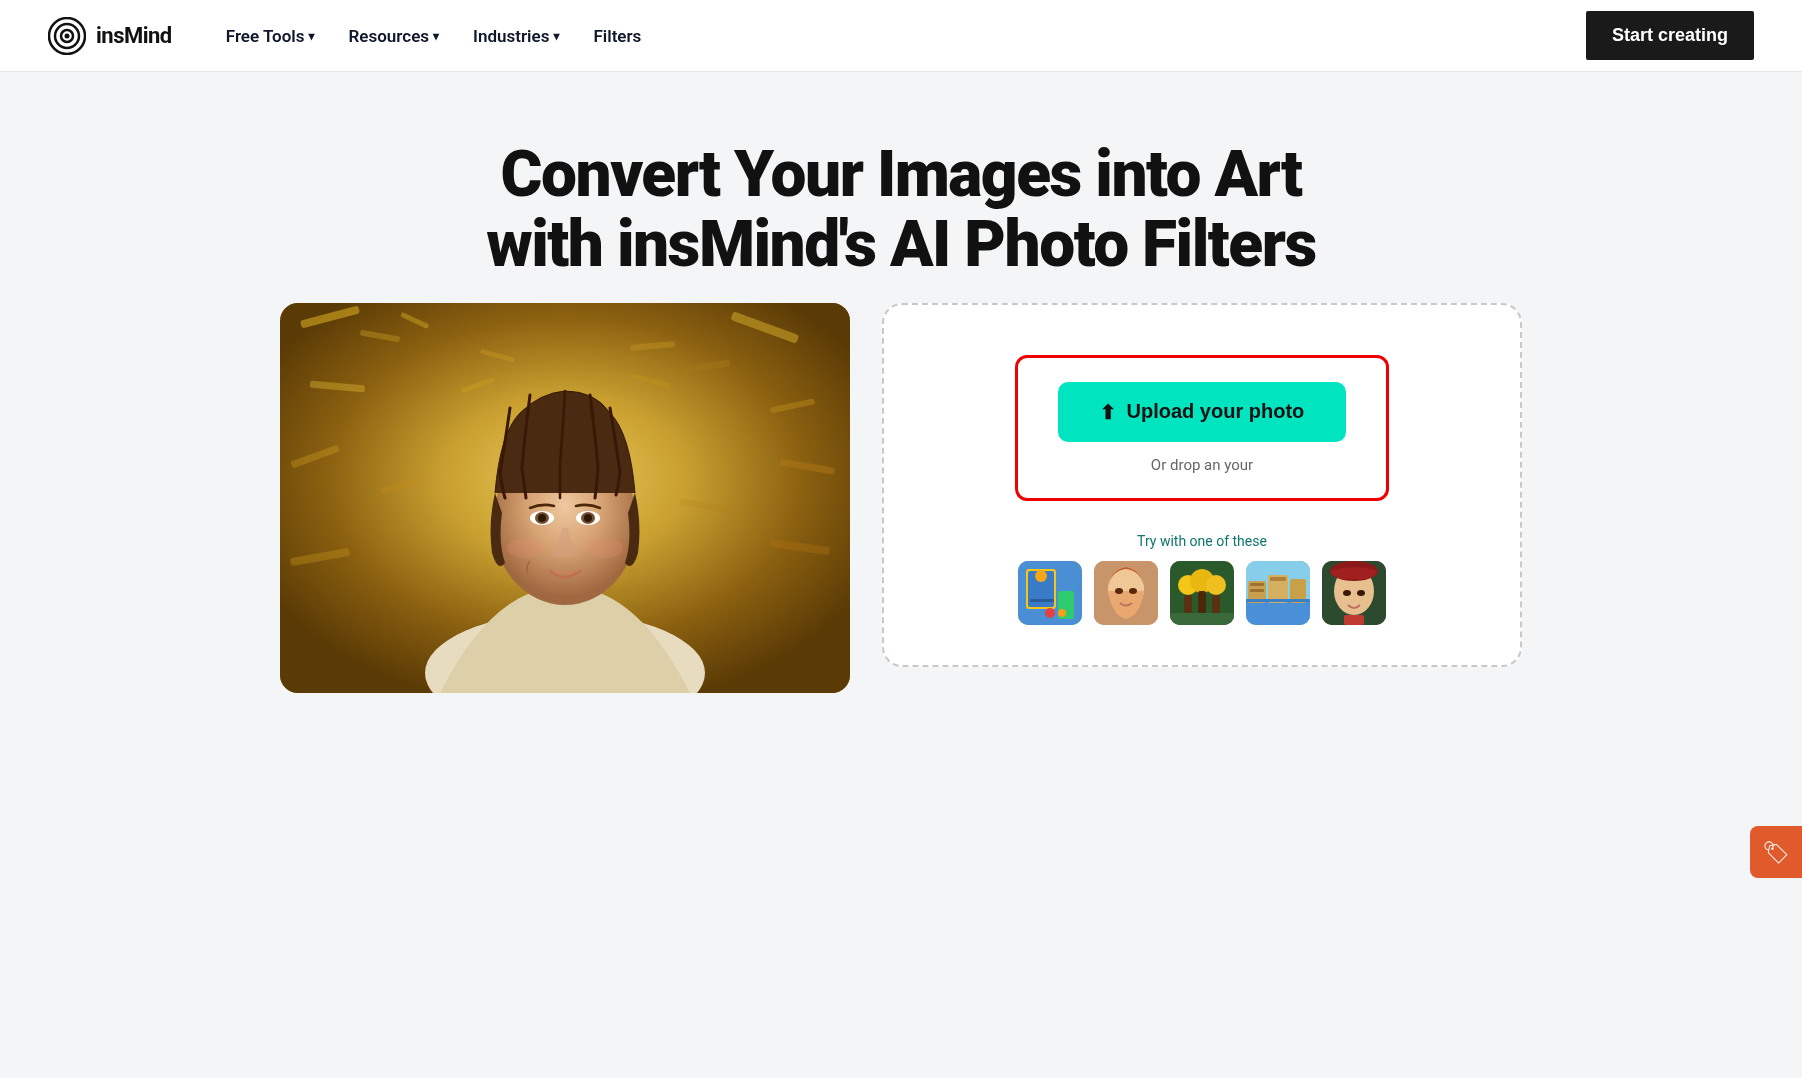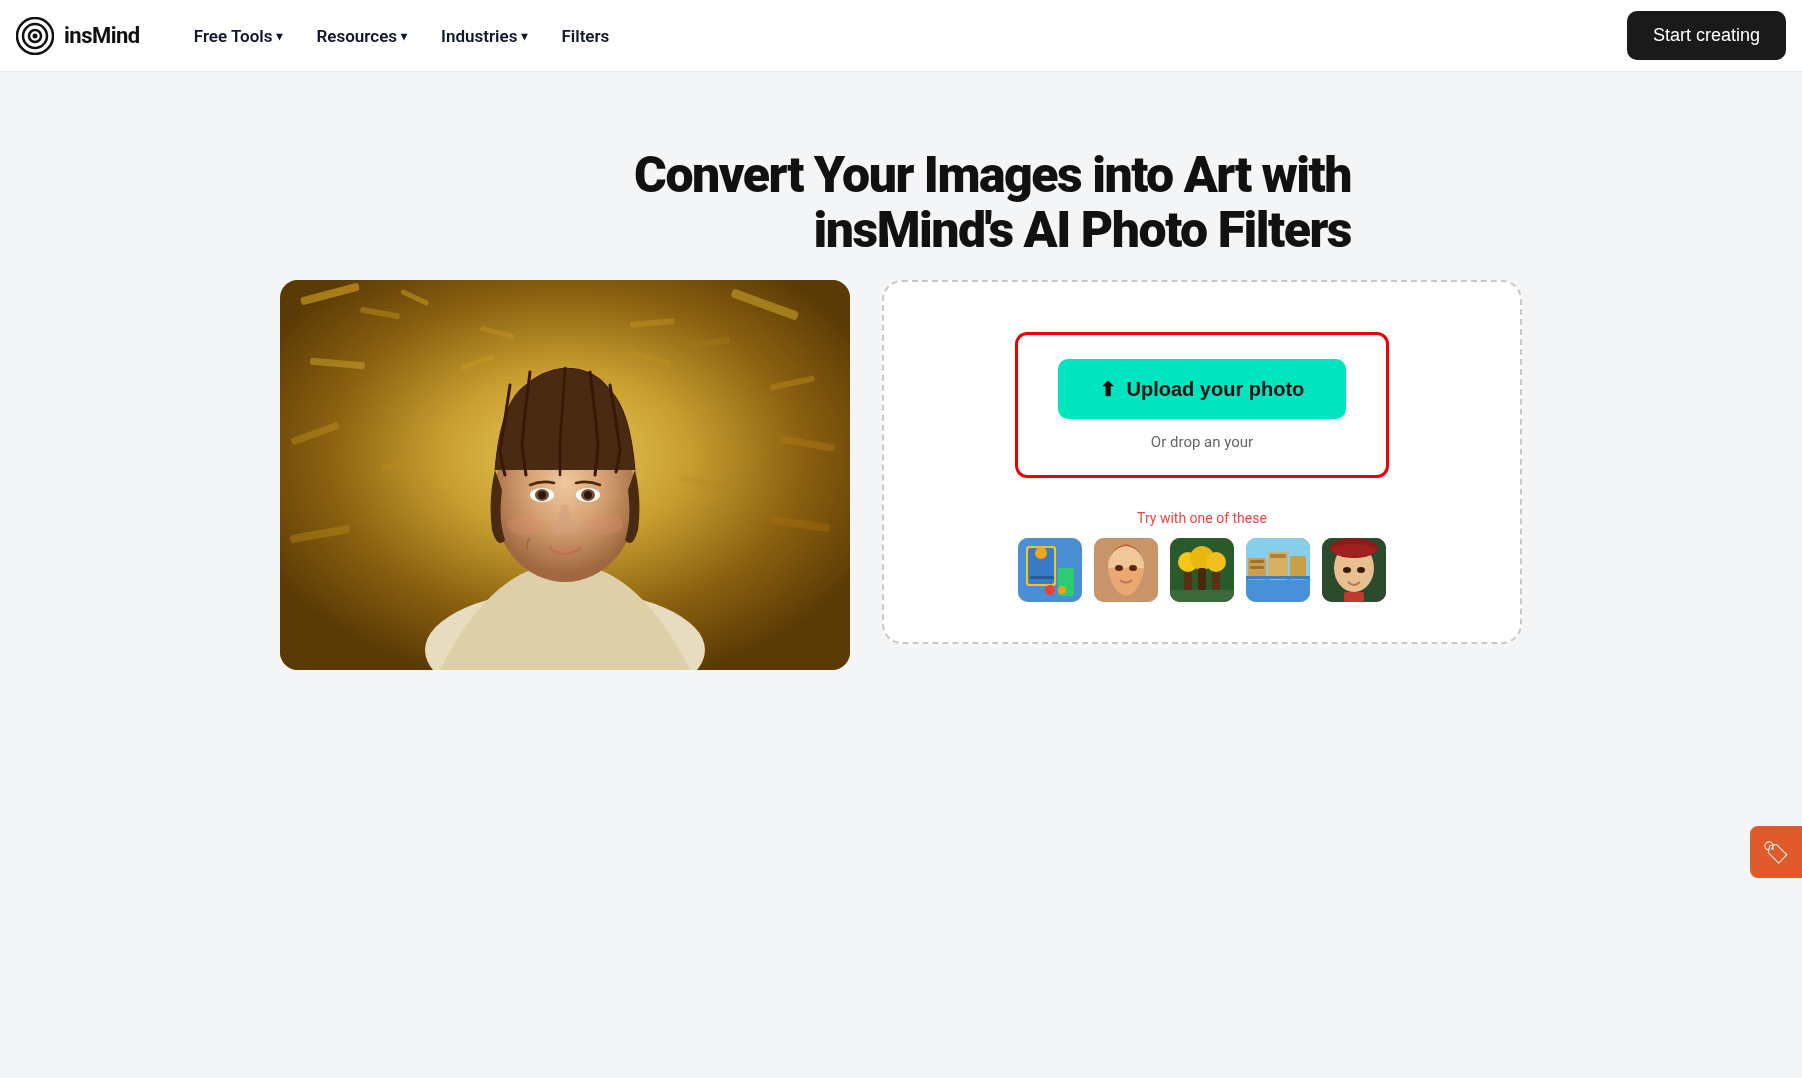--- a/index.html
+++ b/index.html
@@ -8,21 +8,21 @@
       background: #f4f5f7;
       min-height: 1078px;
       overflow-x: hidden;
     }
 
     
     .navbar {
       background: #ffffff;
       display: flex;
       align-items: center;
-      padding: 0 16px;
+      padding: 0 48px;
       height: 72px;
       border-bottom: 1px solid #e8e8e8;
       position: relative;
       z-index: 10;
     }
     .logo-wrap {
       display: flex;
       align-items: center;
       gap: 10px;
       margin-right: 40px;
@@ -58,44 +58,43 @@
       user-select: none;
     }
     .chevron {
       font-size: 12px;
       margin-top: 1px;
     }
     .nav-cta {
       background: #1a1a1a;
       color: #fff;
       border: none;
-      border-radius: 10px;
+      border-radius: 2px;
       padding: 14px 26px;
       font-size: 18px;
-      font-weight: 400;
+      font-weight: 700;
       cursor: pointer;
       margin-left: auto;
       white-space: nowrap;
     }
 
     
     .hero {
       background: #f4f5f7;
       padding: 60px 20px 40px;
       text-align: center;
     }
     .hero-title {
-      font-size: 50px;
+      font-size: 64px;
       font-weight: 900;
       color: #111;
       line-height: 1.1;
       max-width: 900px;
-      margin: 16px auto 22px;
+      margin: 8px auto 22px;
       letter-spacing: -1.5px;
-      text-align: right;
     }
     .hero-subtitle {
       font-size: 17px;
       color: #555;
       max-width: 800px;
       margin: 0 auto 50px;
       line-height: 1.6;
     }
 
     
@@ -161,21 +160,21 @@
     }
     .upload-icon {
       font-size: 20px;
     }
     .drop-text {
       font-size: 15px;
       color: #666;
     }
     .try-label {
       font-size: 14px;
-      color: #ef4444;
+      color: #0f766e;
       margin-bottom: 12px;
     }
     .sample-images {
       display: flex;
       gap: 12px;
       align-items: center;
     }
     .sample-thumb {
       width: 64px;
       height: 64px;

